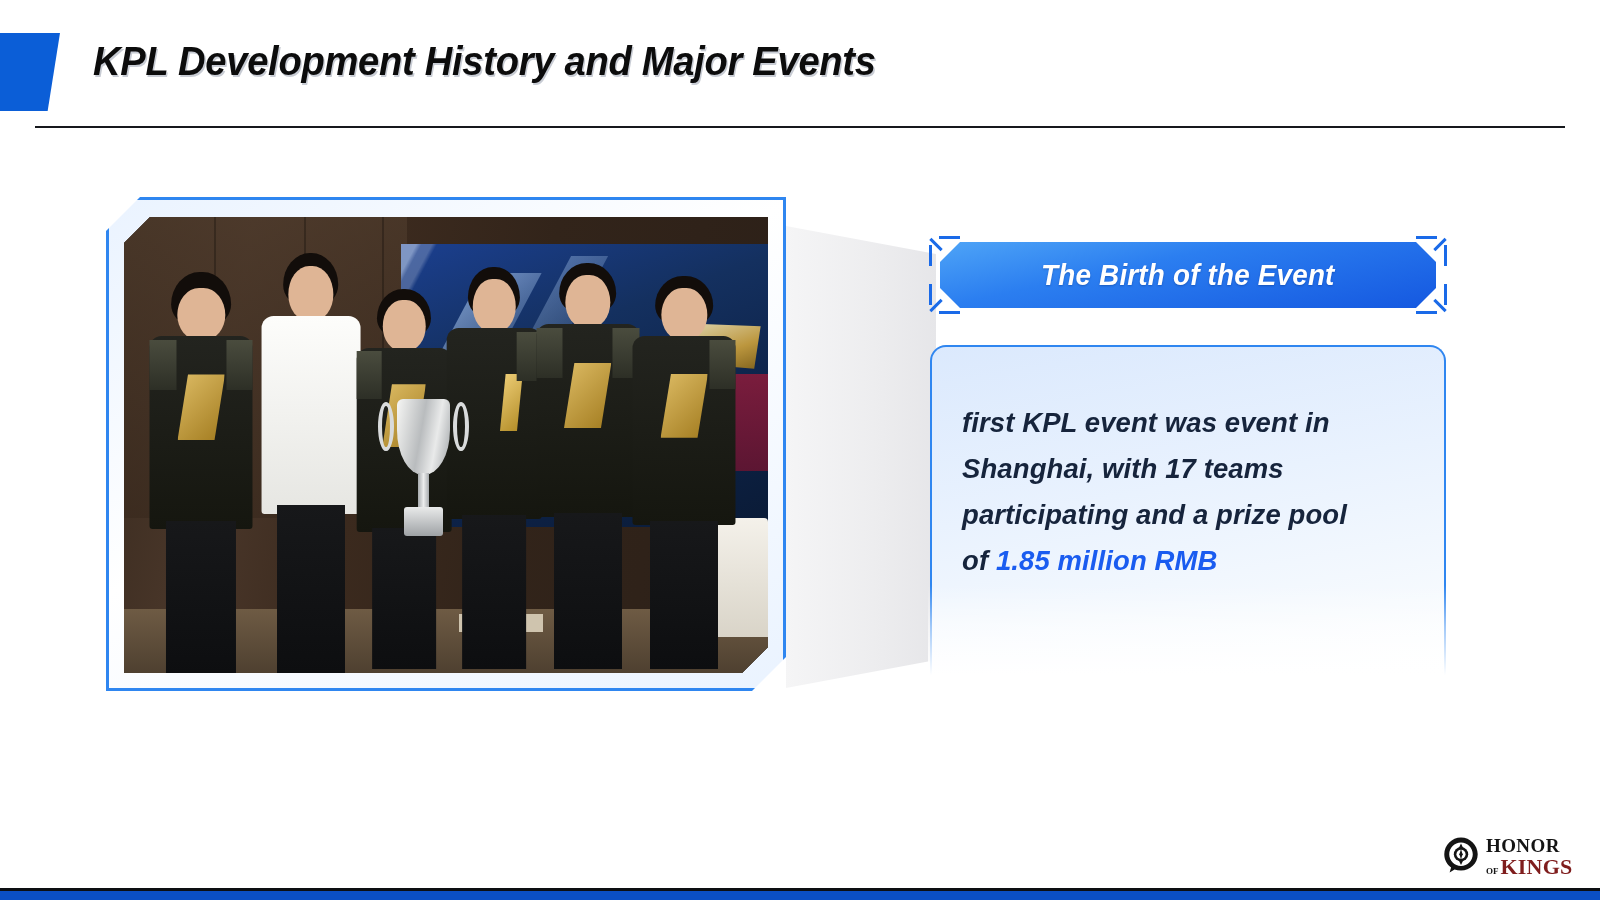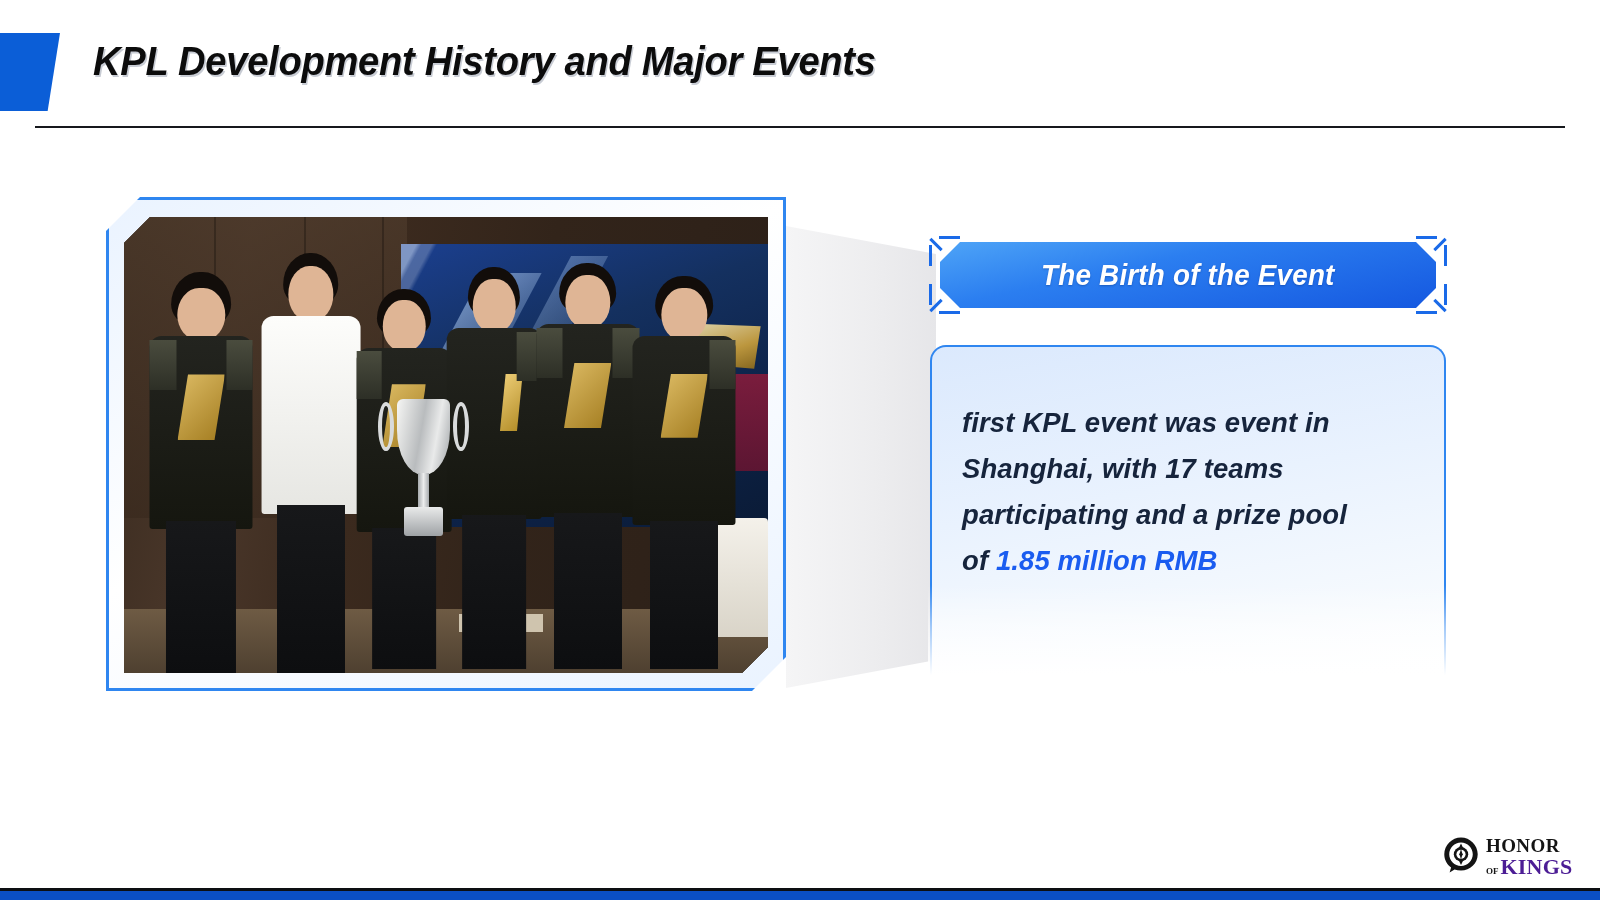--- a/index.html
+++ b/index.html
@@ -177,21 +177,21 @@
   }
   .hl { color:#1a5cf0; }
 
   
   .logo { position:absolute; left:1442px; top:836px; width:148px; height:50px; display:flex; }
   .logo-mark { width:38px; height:38px; flex:0 0 38px; }
   .logo-text { margin-left:6px; line-height:1; }
   .logo-honor { font-size:19px; font-weight:bold; color:#141414; letter-spacing:.4px; font-family:"Liberation Serif", serif; }
   .logo-row2 { display:flex; align-items:flex-end; margin-top:1px; }
   .logo-of { font-size:9px; font-weight:bold; color:#141414; margin-right:2px; margin-bottom:2px; font-family:"Liberation Serif", serif; }
-  .logo-kings { font-size:22px; font-weight:bold; color:#4c1d95; letter-spacing:.2px; font-family:"Liberation Serif", serif; }
+  .logo-kings { font-size:22px; font-weight:bold; color:#7f1d1d; letter-spacing:.2px; font-family:"Liberation Serif", serif; }
 
   
   .footer-dark { position:absolute; left:0; bottom:9px; width:1600px; height:3px; background:#0d0f12; }
   .footer-blue { position:absolute; left:0; bottom:0; width:1600px; height:9px; background:#0b4fc4; }
 </style>
 </head>
 <body>
 
 <div class="slide">
 

